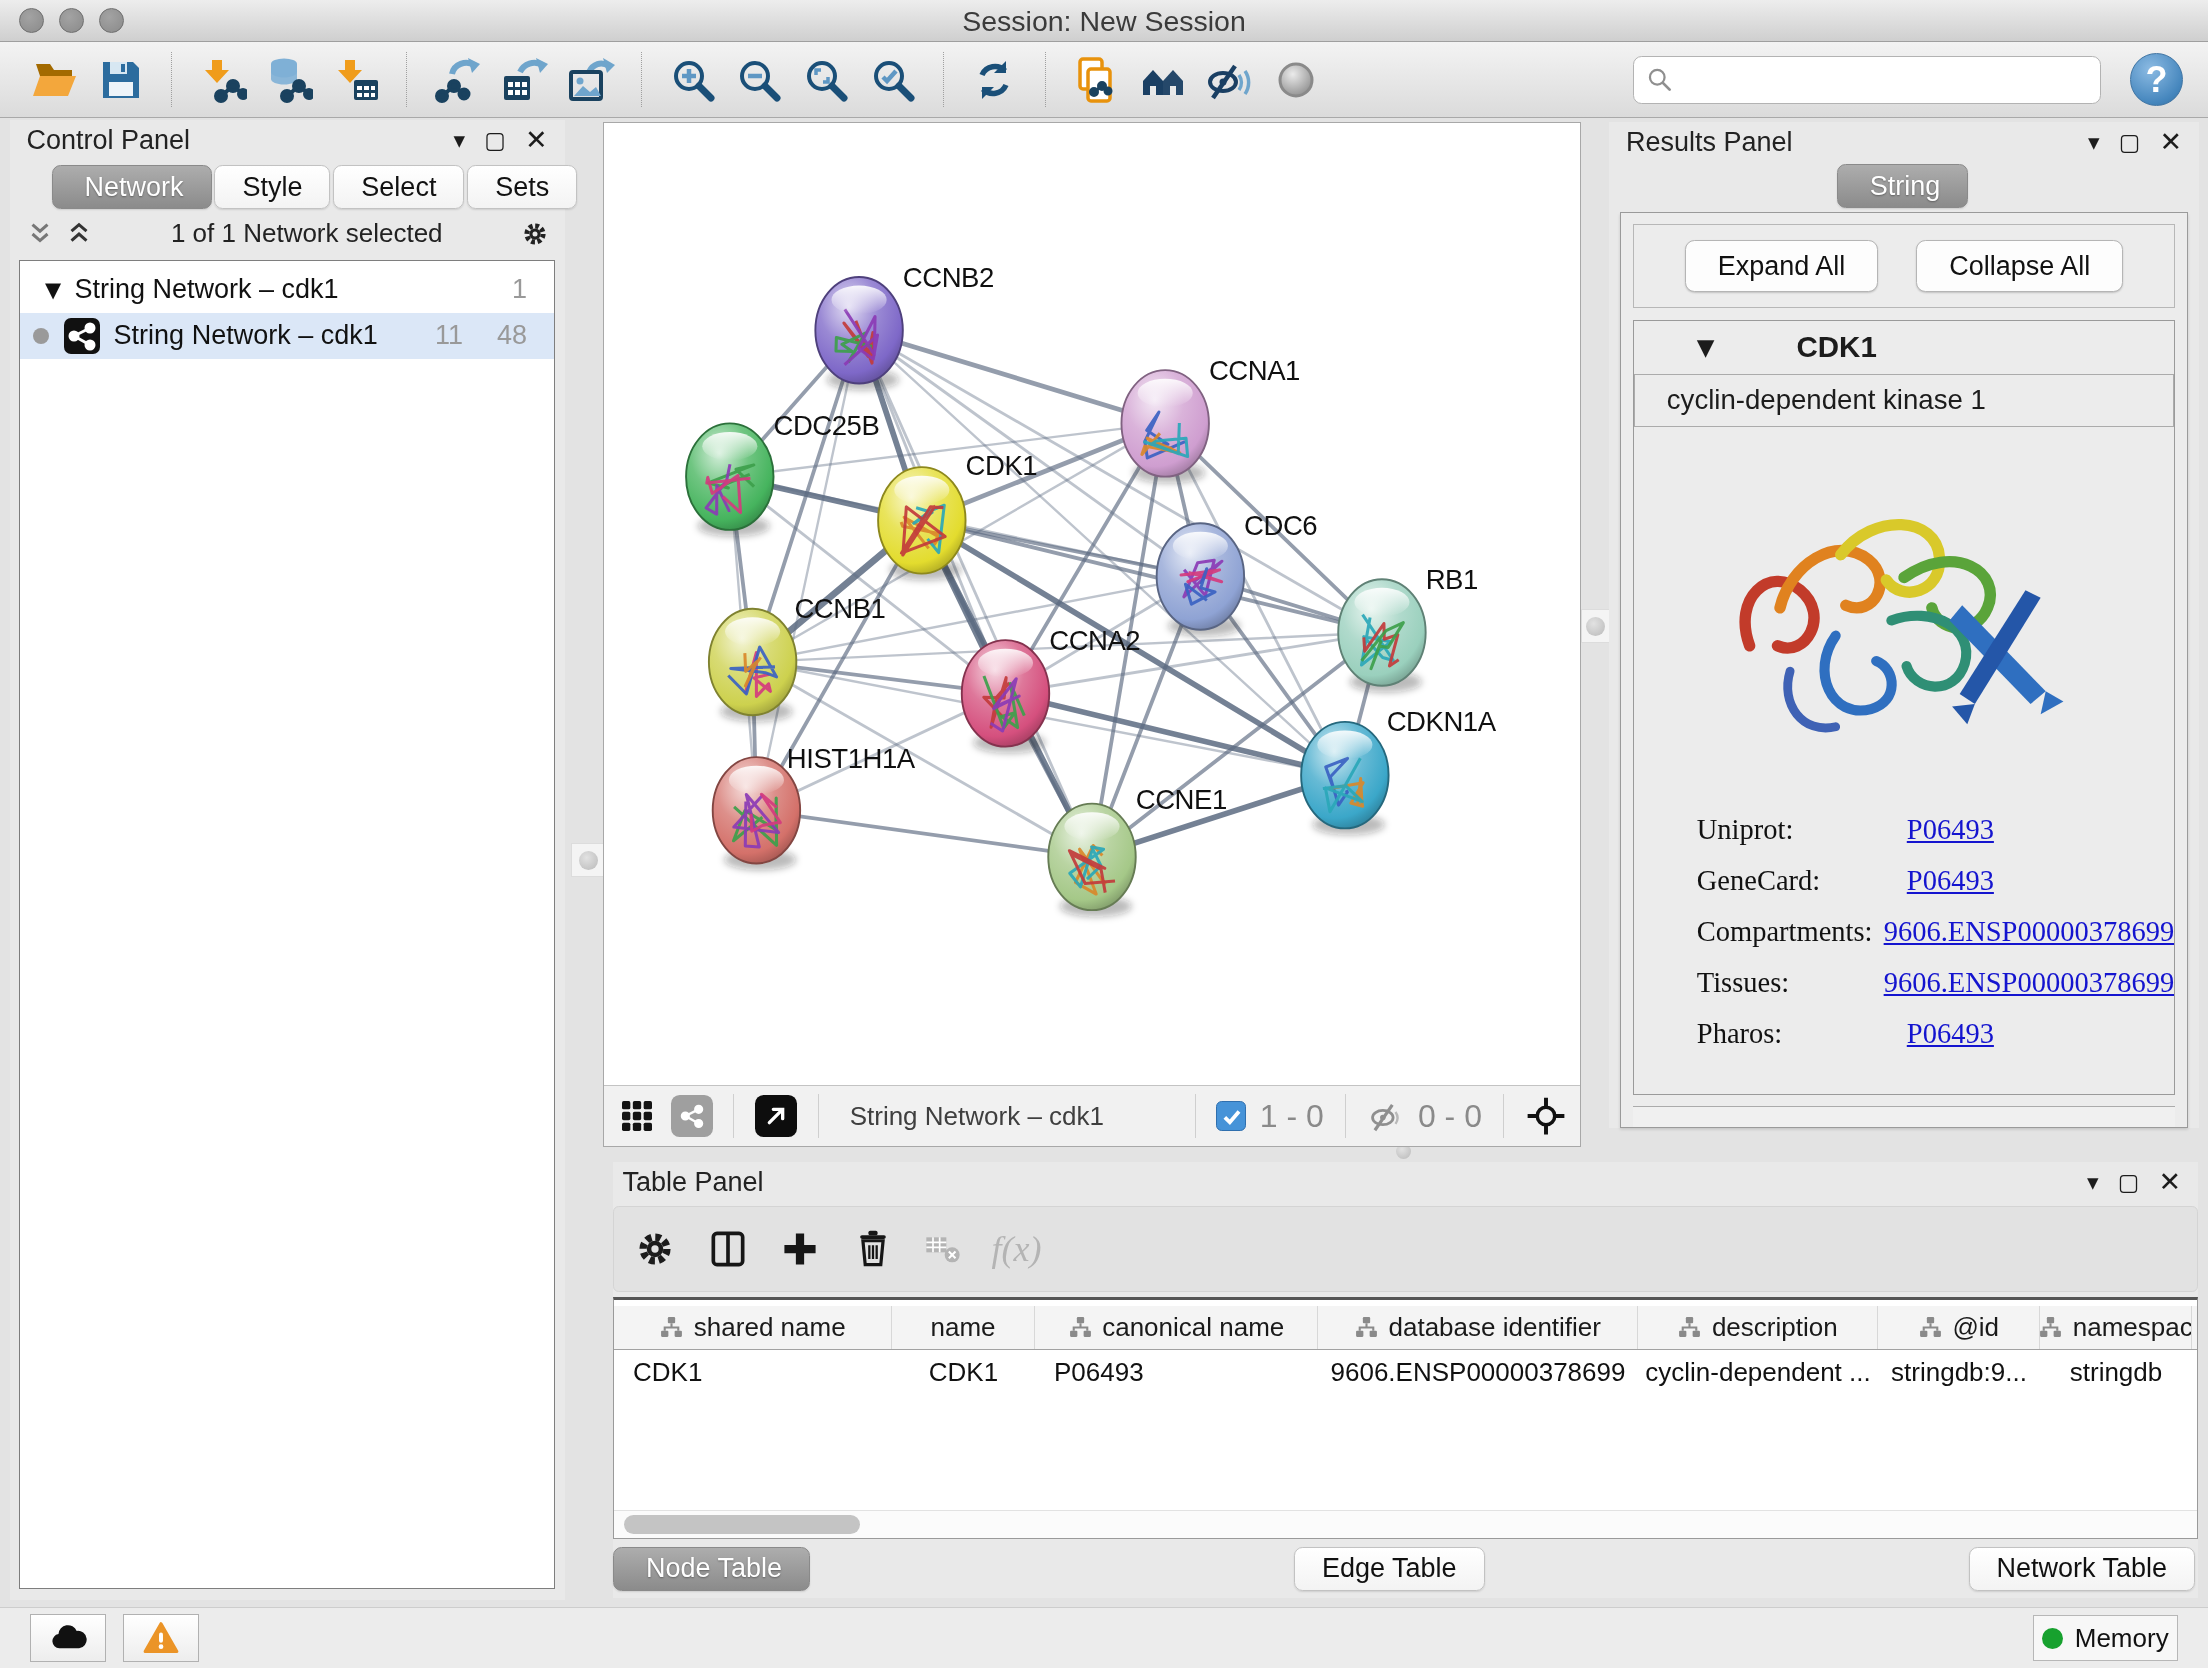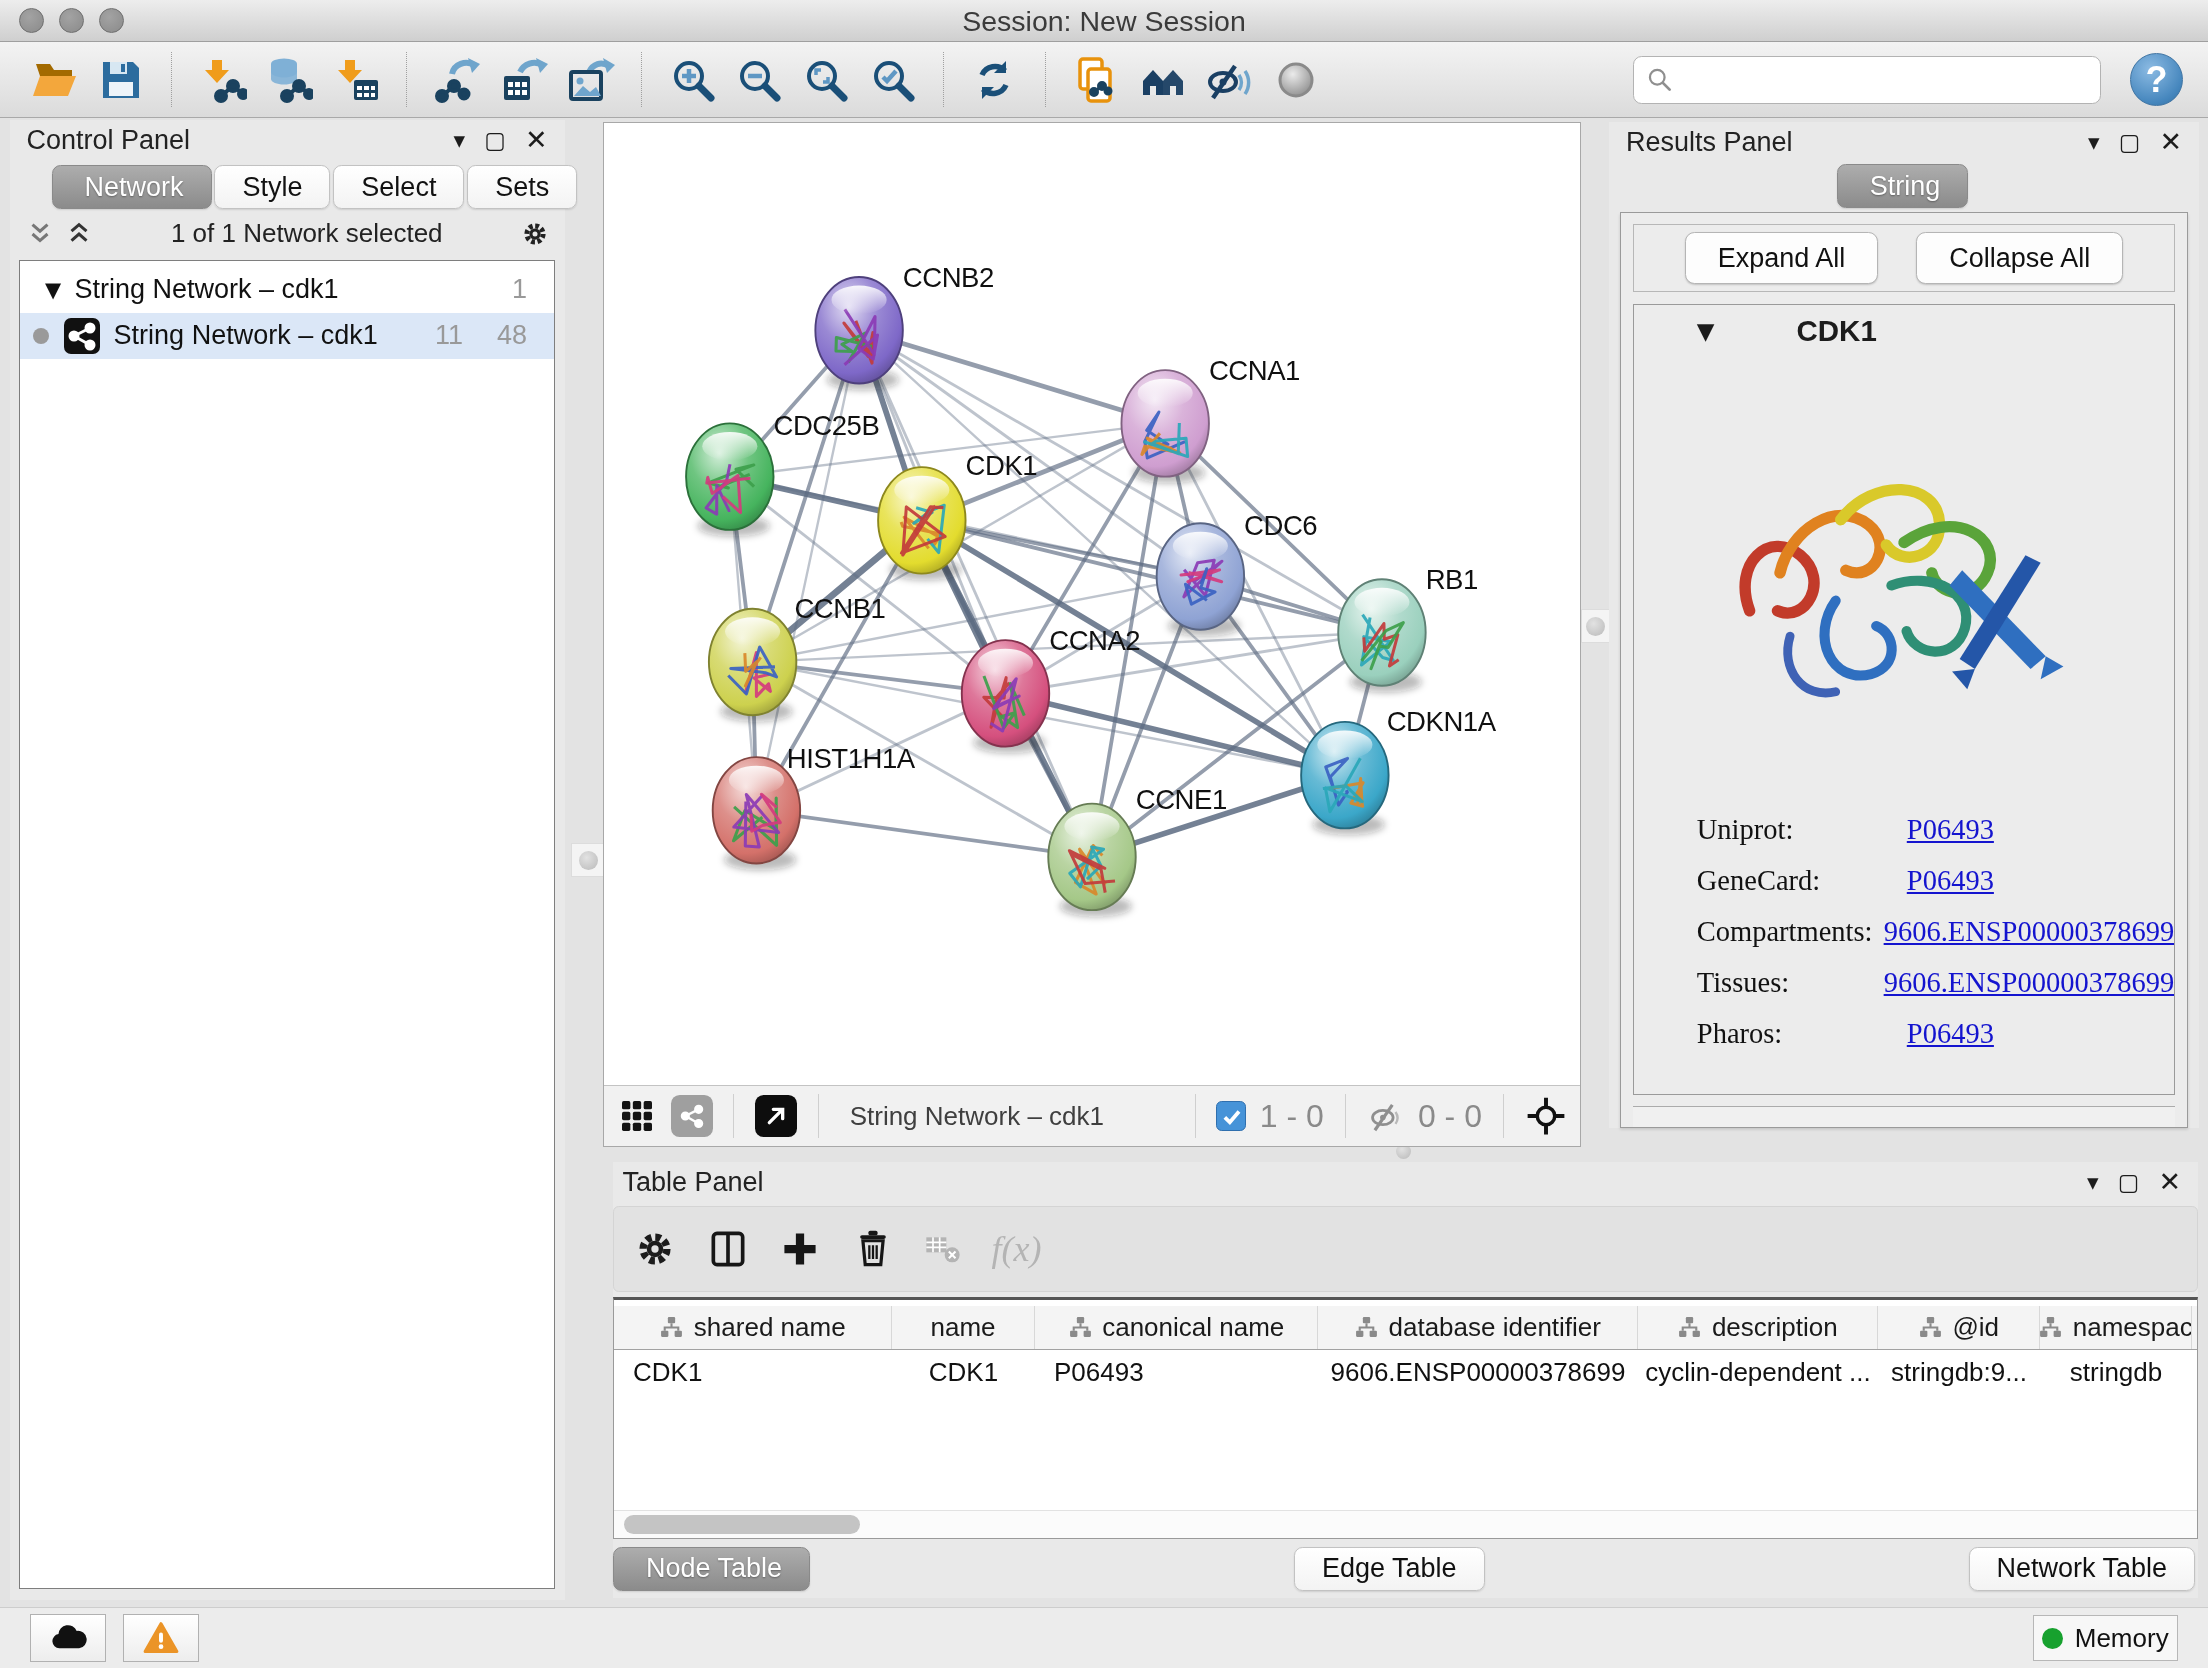--- a/index.html
+++ b/index.html
@@ -72,21 +72,21 @@
   
   .handle { position:absolute; background:#f4f4f4; border:1px solid #dcdcdc; display:flex; align-items:center; justify-content:center; }
   .handle .knob { width:19px; height:19px; border-radius:50%; background:radial-gradient(circle at 40% 35%,#e2e2e2,#b9b9b9); }
 
   
   #results-panel { position:absolute; left:1609px; top:122px; width:590px; height:1006px;
     background:#e9e9e9; display:flex; flex-direction:column; }
   #rp-tabs { justify-content:center; height:46px; }
   #rp-outer { flex:1; margin:3.8px 11.4px 0 11.4px; border:1.9px solid #9a9a9a; background:#ececec;
     display:flex; flex-direction:column; box-shadow:0 1.9px 2.9px rgba(0,0,0,.15); }
-  #rp-btnbox { margin:11.4px; border:1px solid #b7b7b7; height:68px; display:flex; align-items:center; justify-content:center; gap:38px; }
+  #rp-btnbox { margin:11.4px; border:1px solid #b7b7b7; height:84px; display:flex; align-items:center; justify-content:center; gap:38px; }
   .rp-btn { background:#fdfdfd; border:1px solid #b5b5b5; border-radius:9.5px; padding:9.5px 32px;
     font-size:27px; color:#111; box-shadow:0 1px 1.9px rgba(0,0,0,.18); }
   #rp-entry { margin:0 11.4px 11.4px 11.4px; border:1px solid #9a9a9a; flex:1; display:flex; flex-direction:column; overflow:hidden; }
   #rp-entry-head { height:53px; display:flex; align-items:center; }
   #rp-entry-head .tri { margin-left:63px; font-size:23px; }
   #rp-entry-head .ename { margin-left:82px; font-weight:bold; font-size:29.5px; }
   #rp-desc { border:1px solid #ababab; min-height:53px; display:flex; align-items:center; padding-left:32px; font-size:27.6px; }
   #rp-img { flex:1; display:flex; align-items:center; justify-content:center; }
   #rp-xl { padding:0 0 25px 40px; font-family:"Liberation Serif","DejaVu Serif",serif; }
   #rp-xl h3 { font-size:29.5px; margin-bottom:15px; color:#000; }
@@ -656,20 +656,23 @@
   <div id="rp-outer">
     <div id="rp-btnbox">
       <button class="rp-btn">Expand All</button>
       <button class="rp-btn">Collapse All</button>
     </div>
     <div id="rp-entry">
       <div id="rp-entry-head">
         <span class="tri sym">▼</span>
         <span class="ename">CDK1</span>
       </div>
+      <div id="rp-desc">
+        <span>cyclin-dependent kinase 1</span>
+      </div>
       <div id="rp-img">
         <svg viewBox="0 0 300 260" width="380" height="329">
           <g fill="none" stroke-linecap="round">
             <path d="M28 150 C14 112 44 86 68 106 C92 126 72 160 50 150" stroke="#c23b2a" stroke-width="9"></path>
             <path d="M52 120 C60 86 96 62 122 82 C142 98 126 128 104 118" stroke="#e0821f" stroke-width="9"></path>
             <path d="M100 78 C126 44 176 48 178 80 C180 108 148 116 136 98" stroke="#d9c92a" stroke-width="9"></path>
             <path d="M150 96 C190 68 228 92 216 120 C206 144 176 138 172 120" stroke="#5aa43a" stroke-width="9"></path>
             <path d="M140 130 C172 118 206 136 198 164 C190 190 158 186 152 166" stroke="#2f8f75" stroke-width="8"></path>
             <path d="M96 142 C76 170 92 208 124 200 C146 194 144 168 128 162" stroke="#2f6fc0" stroke-width="8"></path>
             <path d="M60 170 C52 196 70 220 96 214" stroke="#3f62b5" stroke-width="7"></path>

